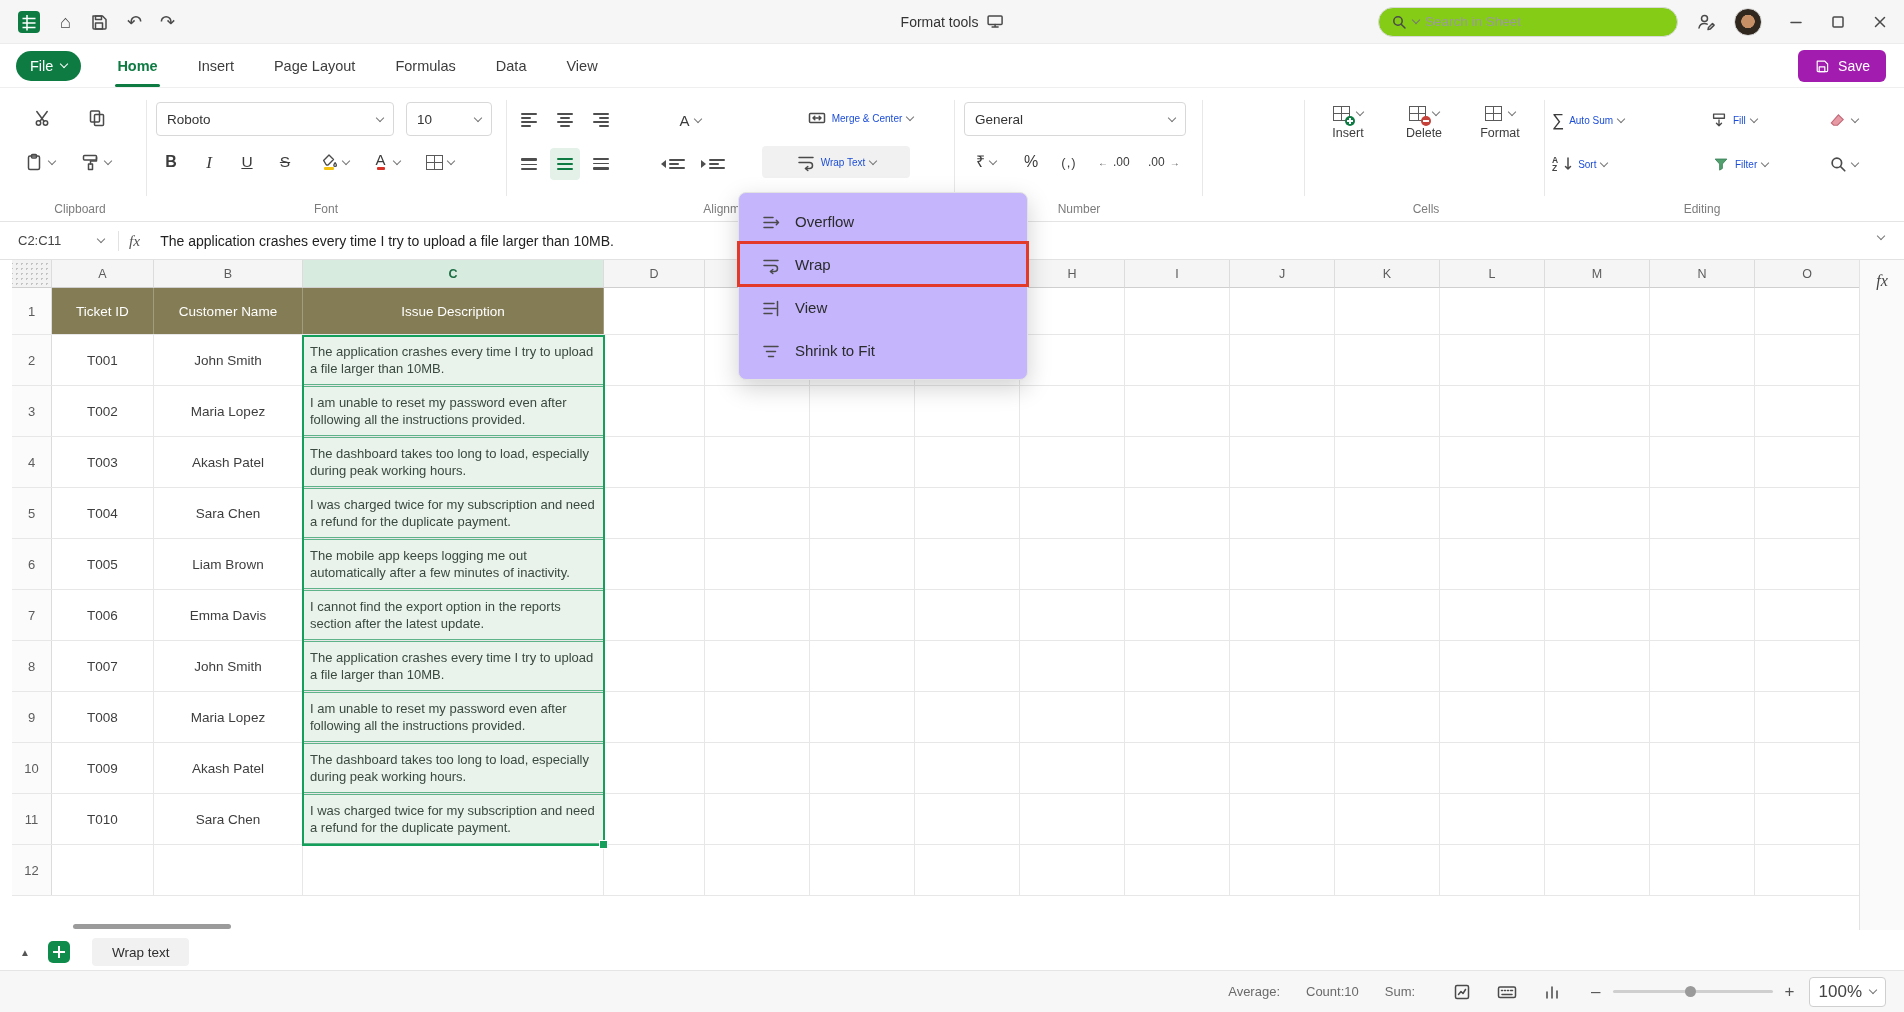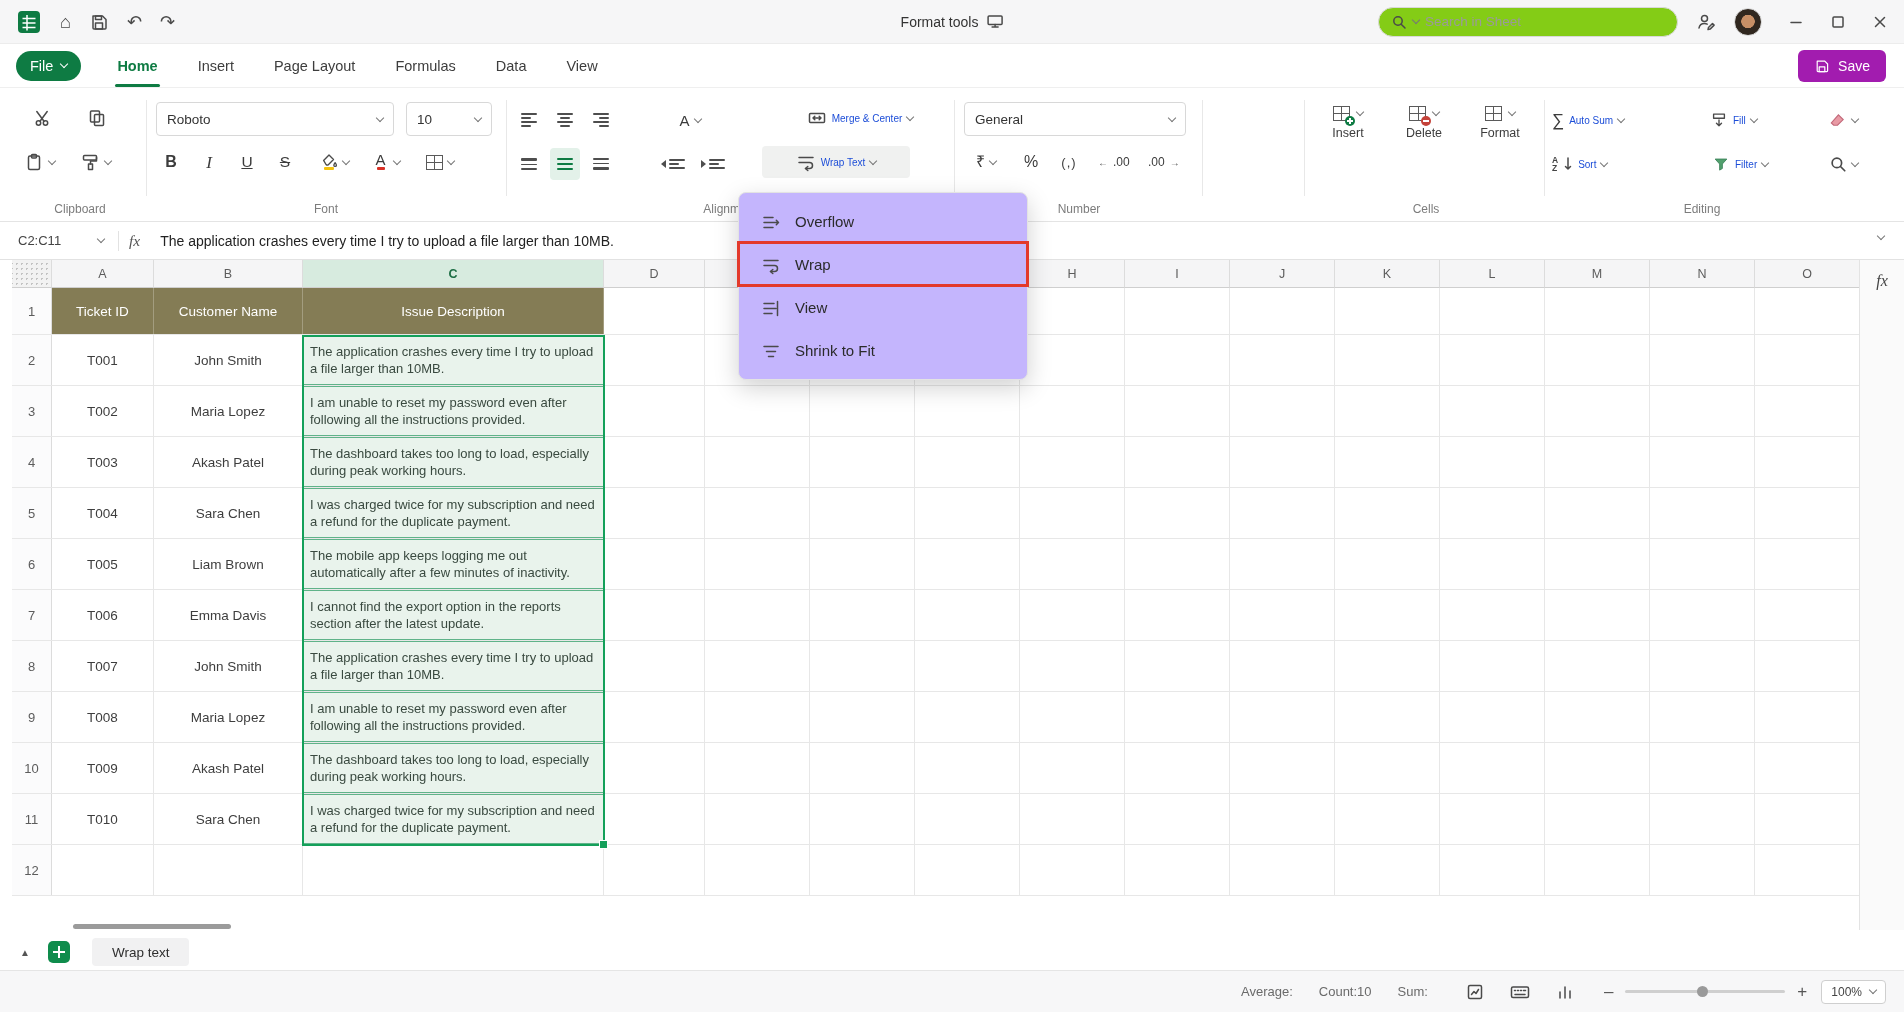--- a/index.html
+++ b/index.html
@@ -115,21 +115,21 @@
   .addsheet { margin-left:18px; width:22px; height:22px; border-radius:5px; background:#0f8c4c; position:relative; }
   .addsheet::before { content:""; position:absolute; left:5px; right:5px; top:10px; height:2px; background:#fff; }
   .addsheet::after { content:""; position:absolute; top:5px; bottom:5px; left:10px; width:2px; background:#fff; }
   .sheettab { margin-left:22px; height:28px; padding:0 20px; background:#f1f1f2; border-radius:4px; display:flex; align-items:center; font-size:13.5px; color:#2e2e2e; }
   .statusbar { position:absolute; top:970px; left:0; right:0; height:42px; background:#f7f7f8; border-top:1px solid #e5e5e5; display:flex; align-items:center; font-size:13px; color:#6a6a6a; }
   .sb-right { margin-left:auto; display:flex; align-items:center; margin-right:18px; gap:0; }
   .sb-lbl { margin-right:26px; }
   .sb-icons { display:flex; align-items:center; gap:26px; margin:0 30px 0 12px; }
   .zoomtrack { width:160px; height:3px; background:#cfcfcf; border-radius:2px; position:relative; margin:0 12px; }
   .zoomhandle { position:absolute; left:72px; top:-4px; width:11px; height:11px; border-radius:50%; background:#9a9a9a; }
-  .zoombox { display:flex; align-items:center; gap:8px; border:1px solid #cfcfcf; background:#fff; border-radius:4px; padding:4px 9px; font-size:12px; color:#444; margin-left:14px; }
+  .zoombox { display:flex; align-items:center; gap:8px; border:1px solid #cfcfcf; background:#fff; border-radius:4px; padding:4px 9px; font-size:17px; color:#444; margin-left:14px; }
   .zglyph { font-size:17px; color:#555; line-height:1; }
 </style>
 </head>
 <body>
 
 <header class="titlebar">
   <div class="tb-left">
     <span>
       <svg width="26" height="26" viewBox="0 0 26 26">
           <rect x="2" y="2" width="22" height="22" rx="4" fill="#0e7b43"></rect>

